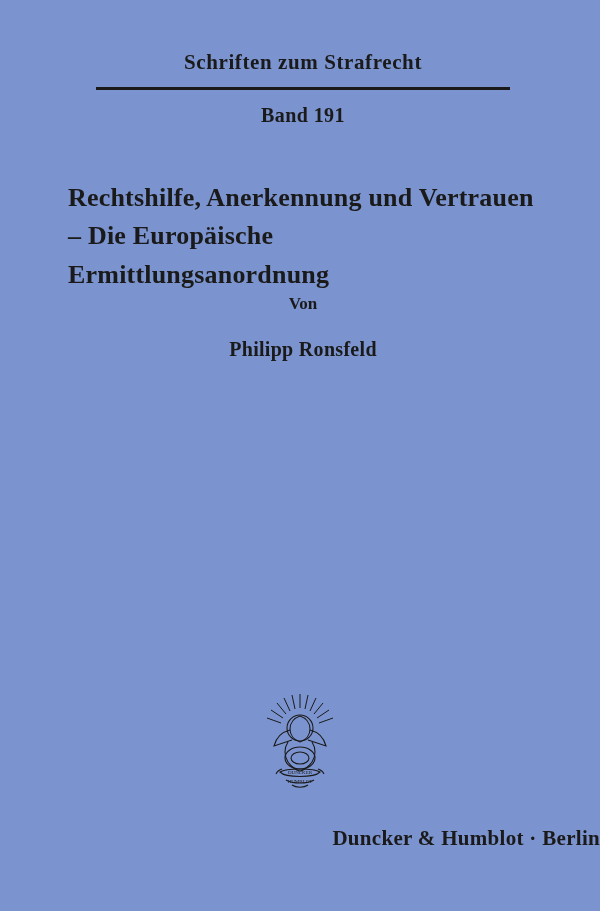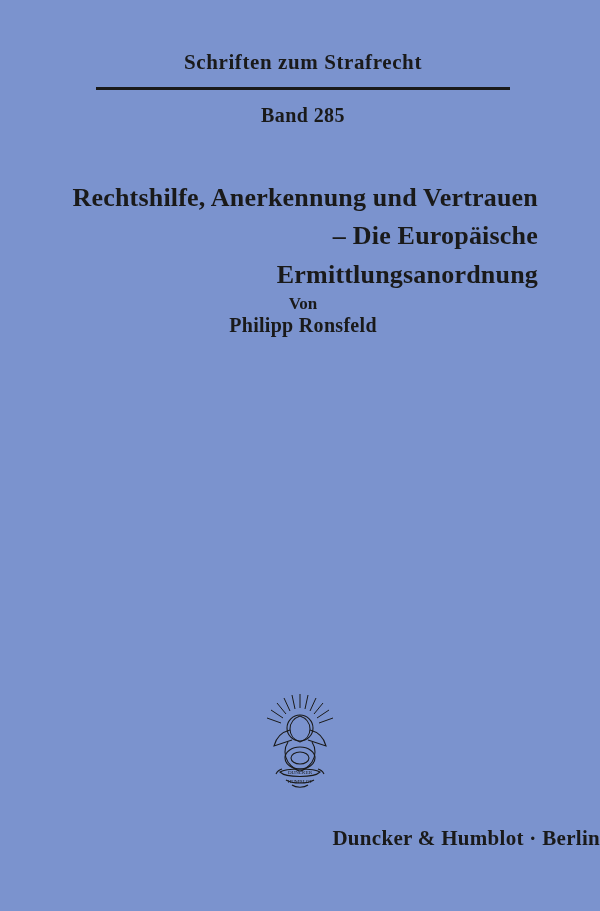--- a/index.html
+++ b/index.html
@@ -40,32 +40,33 @@
   .volume {
     margin-top: 14px;
     font-size: 20px;
     font-weight: bold;
     letter-spacing: 0.4px;
     text-align: center;
   }
   .book-title {
     margin-top: 52px;
     width: 470px;
-    text-align: right;
+    text-align: left;
     font-size: 26px;
     font-weight: bold;
     line-height: 1.48;
     letter-spacing: 0.2px;
   }
   .byline {
     font-size: 17px;
     font-weight: bold;
     text-align: center;
   }
   .author {
+    margin-top: 24px;
     font-size: 20px;
     font-weight: bold;
     letter-spacing: 0.3px;
     text-align: center;
   }
   .logo-wrap {
     position: absolute;
     top: 688px;
     left: 0;
     right: 0;
@@ -88,21 +89,21 @@
 </style>
 </head>
 <body>
 
 <div class="cover">
 
   <div class="series-title">Schriften zum Strafrecht</div>
 
   <div class="rule"></div>
 
-  <div class="volume">Band 285</div>
+  <div class="volume">Band 191</div>
 
   <div class="book-title">Rechtshilfe, Anerkennung und Vertrauen – Die Europäische Ermittlungsanordnung</div>
 
   <div class="byline">Von</div>
 
   <div class="author">Philipp Ronsfeld</div>
 
   <div class="logo-wrap">
     <svg width="96" height="110" viewBox="0 0 96 110" aria-hidden="true">
       <g fill="none" stroke="#1a1a1a" stroke-width="1.1">

